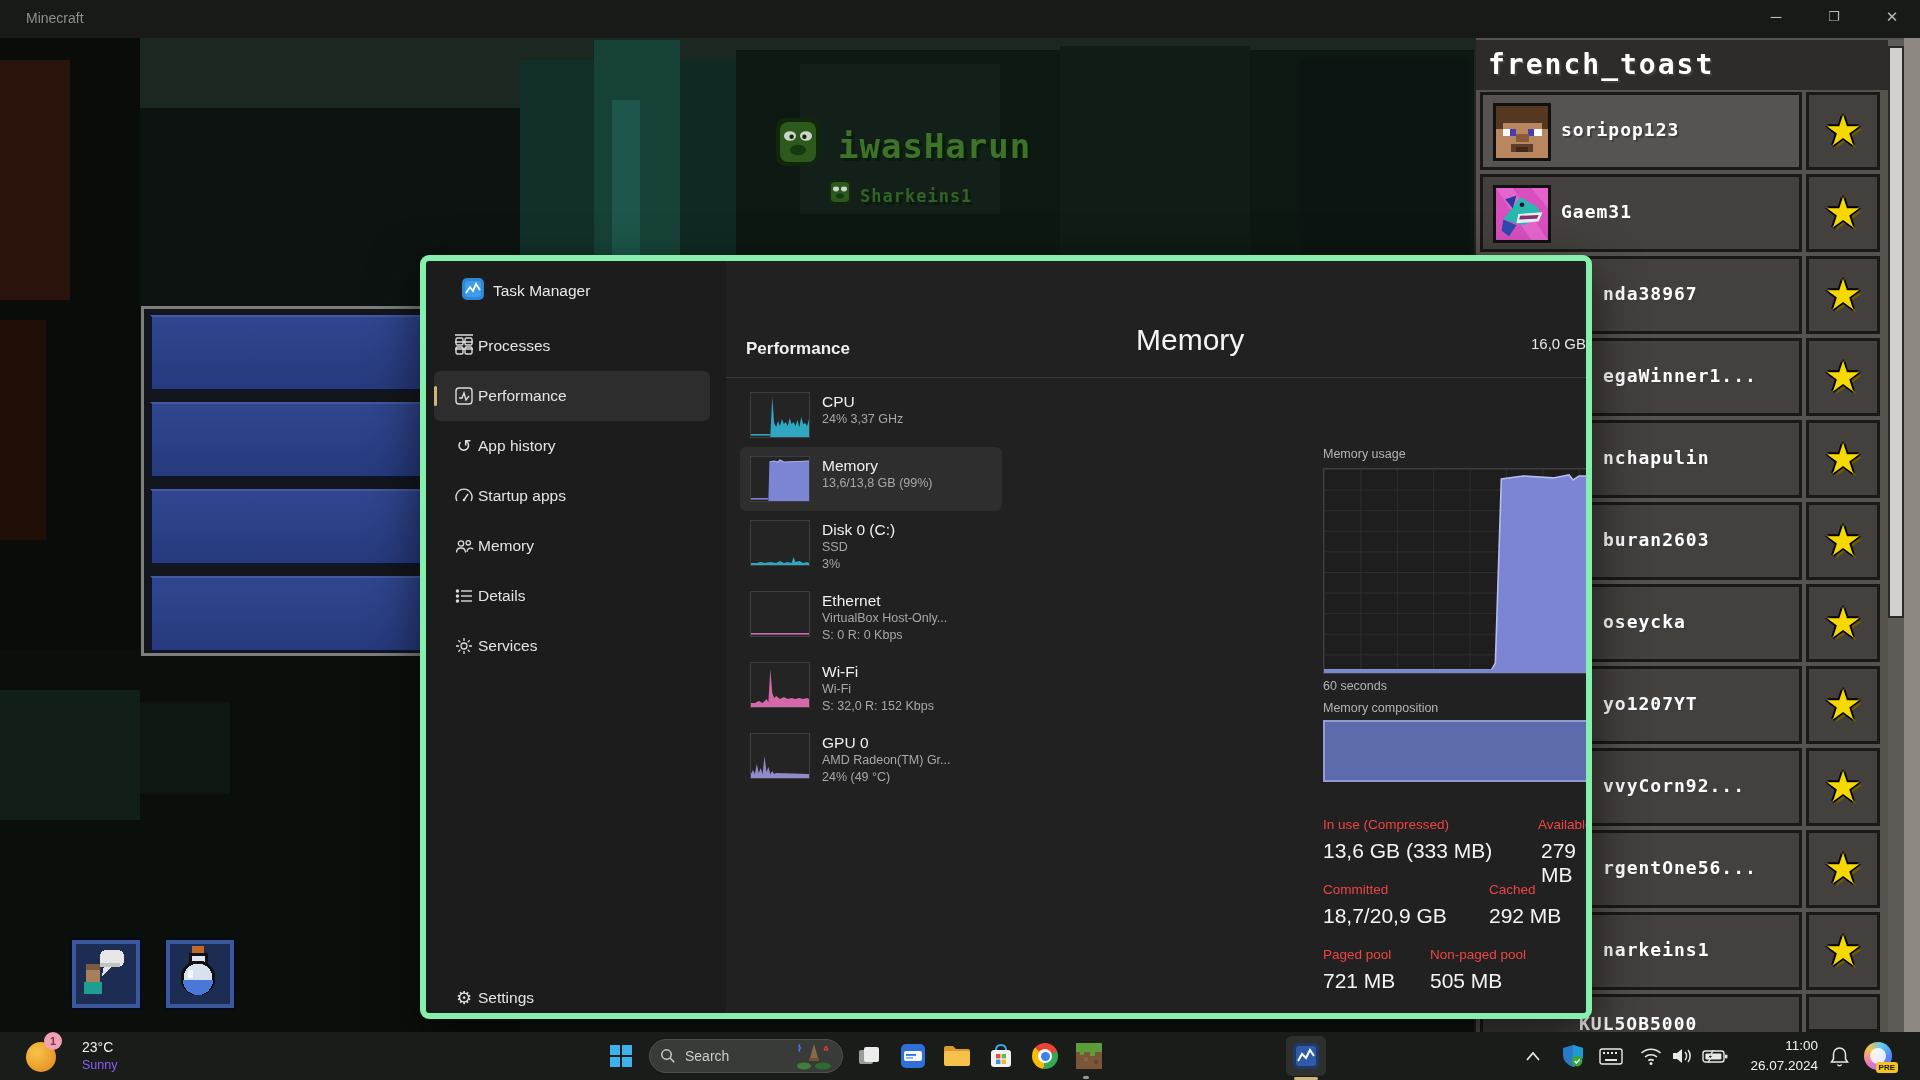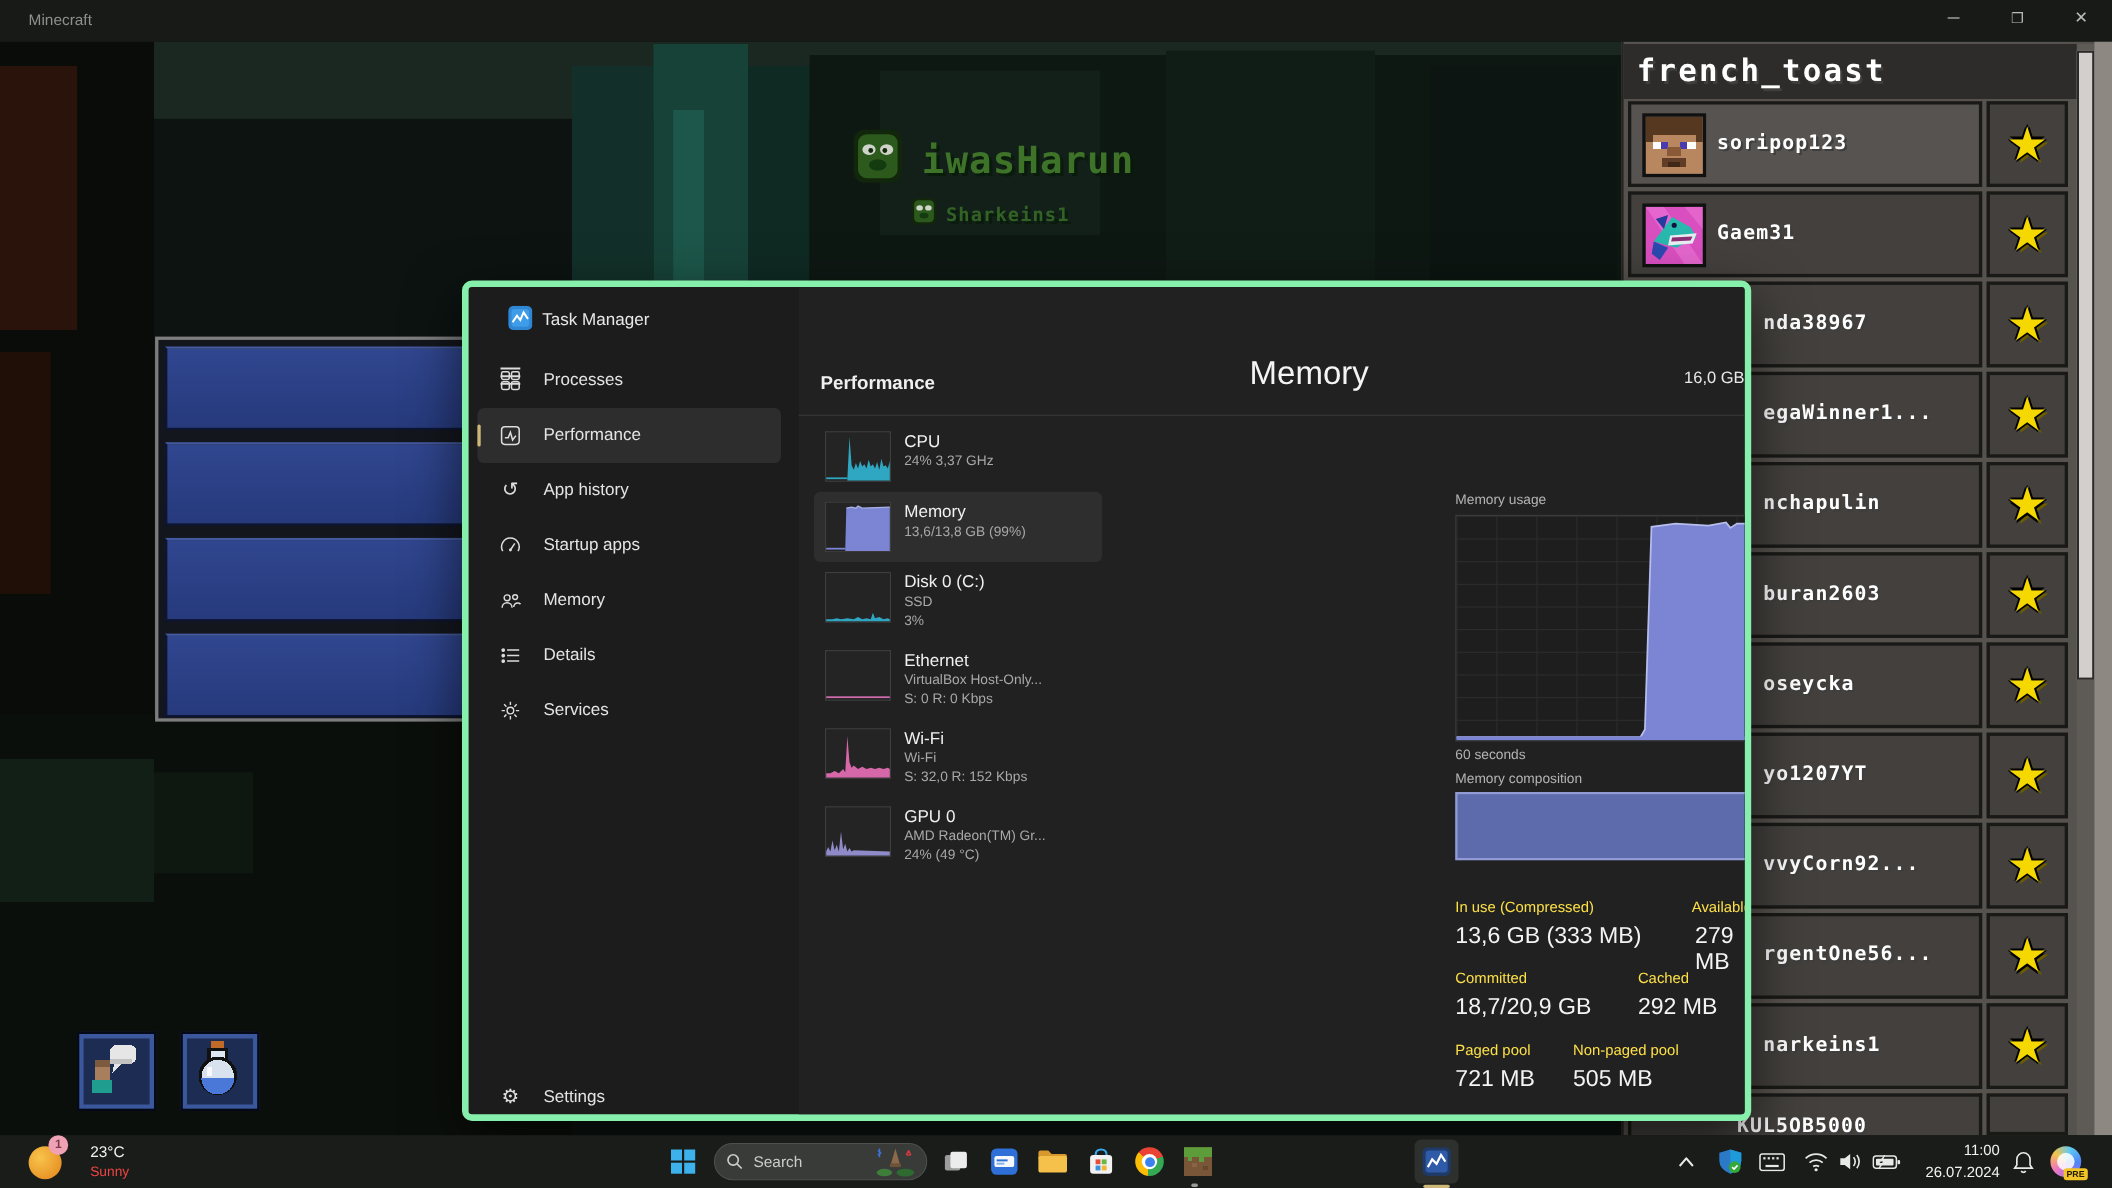--- a/index.html
+++ b/index.html
@@ -40,49 +40,49 @@
 
   
   .tm{position:absolute;left:420px;top:255px;width:1172px;height:764px;background:#1c1c1c;border:6px solid #86efac;border-radius:9px;z-index:30;box-shadow:0 18px 50px rgba(0,0,0,.6);overflow:hidden}
   .tm-title{position:absolute;left:67px;top:21px;font-size:15.5px;color:#e8e8e8}
   .tm-ctl{position:absolute;top:2px;width:56px;height:38px;text-align:center;line-height:38px;color:#e0e0e0}
   .tm-main{position:absolute;left:300px;top:0;width:872px;height:764px;background:#212121}
   .tm-h1{position:absolute;left:20px;top:78px;font-size:17px;font-weight:bold;color:#f0f0f0}
   .tm-hr{position:absolute;left:0;top:116px;width:872px;height:1px;background:#383838}
 
   .nav{position:absolute;left:8px;top:60px;width:276px}
-  .nav-item{position:relative;height:50px;display:flex;align-items:center;gap:20px;padding-left:20px;color:#e4e4e4;font-size:15.5px;border-radius:6px}
+  .nav-item{position:relative;height:50px;display:flex;align-items:center;gap:4px;padding-left:20px;color:#e4e4e4;font-size:15.5px;border-radius:6px}
   .nav-item.sel{background:#2d2d2d}
   .nav-item.sel::before{content:"";position:absolute;left:0;top:15px;width:3px;height:20px;border-radius:2px;background:#cdb87a}
   .nav-ico{width:20px;text-align:center;color:#dedede;font-family:"DejaVu Sans",sans-serif;font-size:18px;line-height:20px}
   .burger{position:absolute;left:28px;top:72px}
   .settings{position:absolute;left:8px;top:712px;width:276px}
 
   .plist{position:absolute;left:14px;top:122px;width:262px}
   .prow-tm{position:relative;display:flex;gap:12px;padding:9px 10px;border-radius:6px}
   .prow-tm.sel{background:#2e2e2e}
   .thumb{width:60px;height:46px;background:#242424;border:1px solid #3e3e3e;flex:none}
   .pt-title{font-size:15.5px;color:#f0f0f0;line-height:19px}
   .pt-sub{font-size:12.5px;color:#a8a8a8;line-height:17px}
 
   .mem-title{position:absolute;left:410px;top:62px;font-size:30px;font-weight:340;color:#f4f4f4;font-family:"Liberation Sans",sans-serif}
   .mem-total{position:absolute;left:660px;top:74px;width:200px;text-align:right;font-size:15px;color:#e8e8e8}
   .lab{position:absolute;font-size:12.5px;color:#b4b4b4}
   .mem-chart{position:absolute;left:597px;top:207px;width:546px;height:206px;background:#1e1e1e;border:1px solid #3e3e3e;background-image:linear-gradient(to right,#2d2d2d 1px,transparent 1px),linear-gradient(to bottom,#2d2d2d 1px,transparent 1px);background-size:36.4px 20.6px}
   .comp-bar{position:absolute;left:597px;top:459px;width:546px;height:62px;background:#5d6aab;border:2px solid #939bd4}
-  .s-label{position:absolute;font-size:13.5px;color:#fde047}
+  .s-label{position:absolute;font-size:13.5px;color:#ef4444}
   .s-value{position:absolute;font-size:21px;color:#f4f4f4}
 
   
   .taskbar{position:absolute;left:0;top:1032px;width:1920px;height:48px;background:rgba(26,29,25,.97);z-index:50}
   .tb-ico{position:absolute;top:8px;width:34px;height:32px;display:flex;align-items:center;justify-content:center}
   .search-pill{position:absolute;left:649px;top:7px;width:194px;height:34px;background:#383b38;border:1px solid #4c4f4c;border-radius:17px;display:flex;align-items:center;padding:0 10px;gap:9px}
   .search-txt{color:#cccccc;font-size:14px;flex:1}
   .wx-temp{position:absolute;left:64px;top:5px;font-size:14px;color:#f2f2f2}
-  .wx-cond{position:absolute;left:64px;top:24px;font-size:12.5px;color:#ef4444}
+  .wx-cond{position:absolute;left:64px;top:24px;font-size:12.5px;color:#8b5cf6}
   .clock{position:absolute;left:1730px;top:4px;width:88px;text-align:right;color:#f2f2f2;font-size:13.5px;line-height:20px}
   .tm-active{position:absolute;left:1286px;top:4px;width:40px;height:40px;background:rgba(255,255,255,.09);border-radius:6px}
   .run-dot{position:absolute;top:44px;width:6px;height:3px;border-radius:2px;background:#9a9a9a}
   .underline{position:absolute;left:1294px;top:45px;width:24px;height:3px;border-radius:2px;background:#cdb87a}
   svg{display:block}
 </style>
 </head>
 <body>
 
 <div class="screen">

